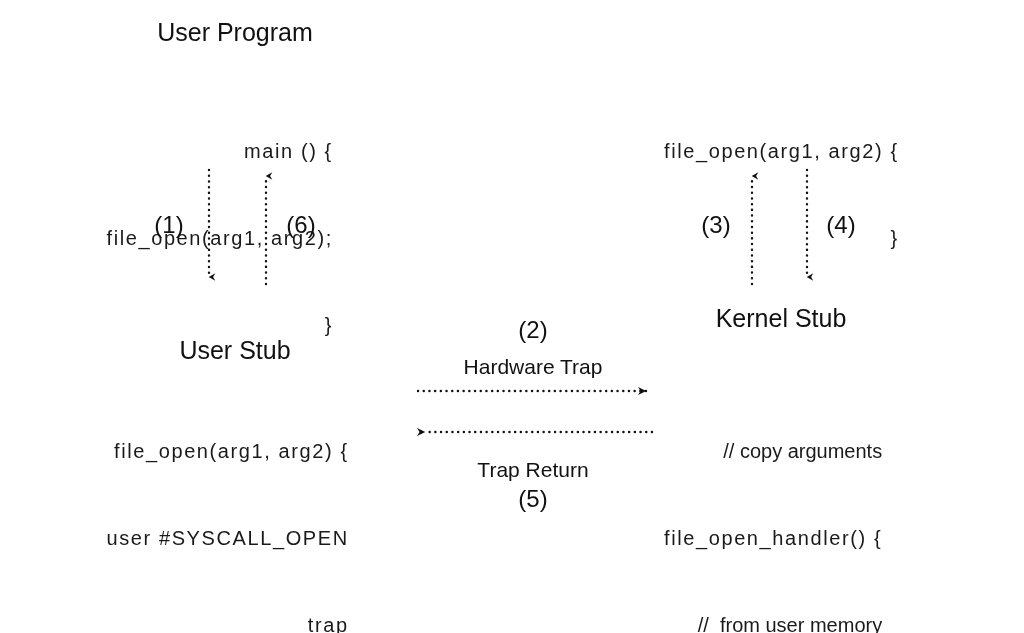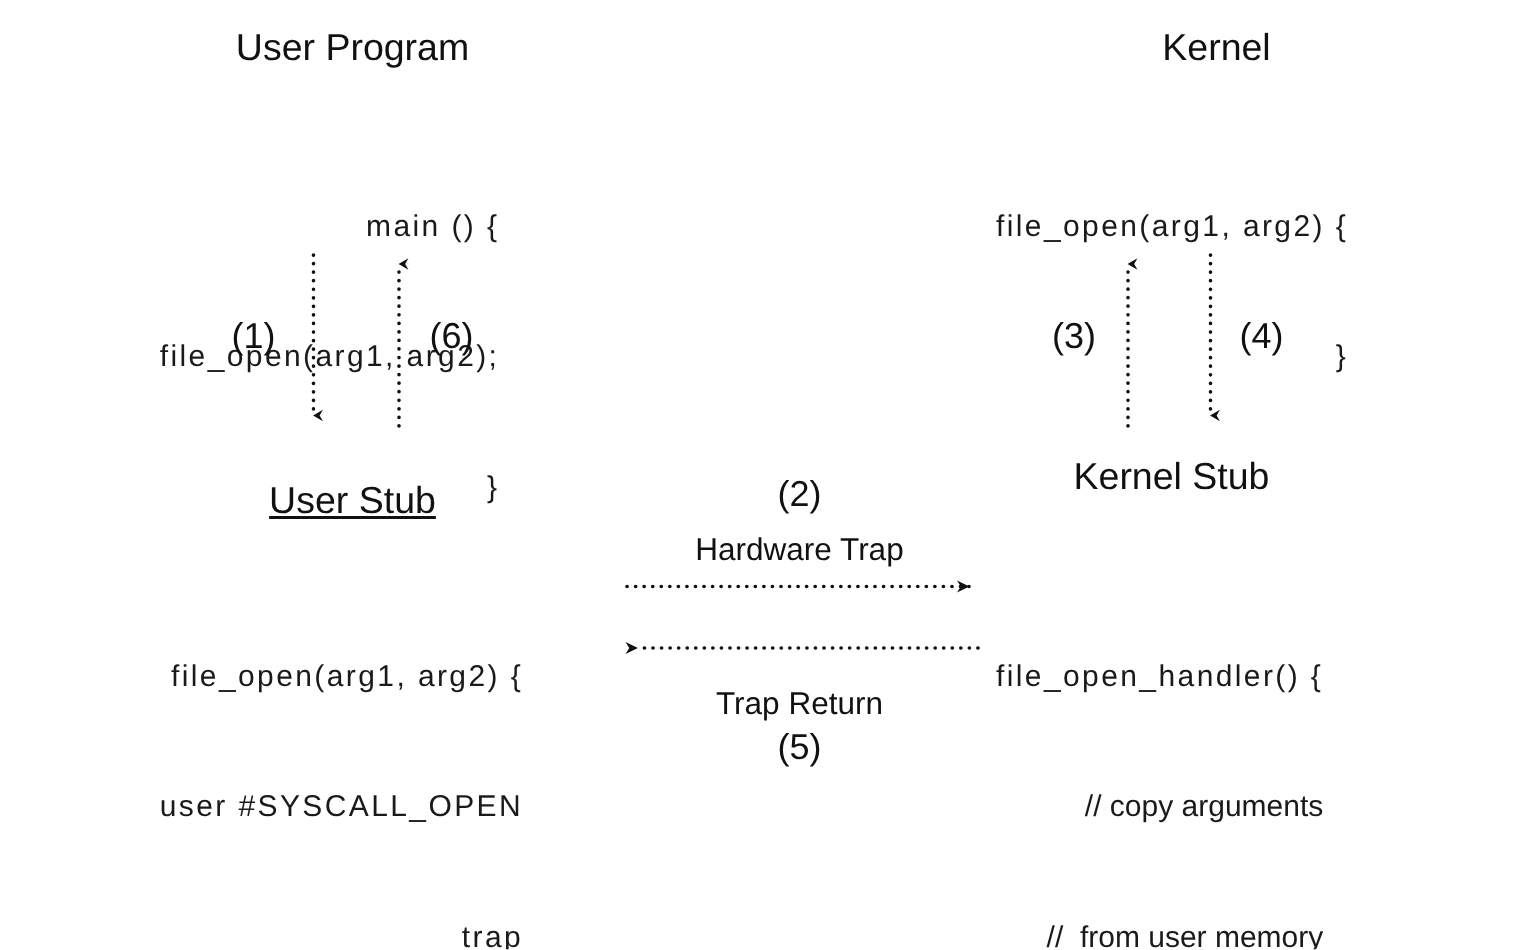--- a/index.html
+++ b/index.html
@@ -132,50 +132,49 @@
   </svg>
 
   <div class="heading" style="left:69px; top:18px; width:300px;">User Program</div>
 
   <div class="codeblock" style="left:69px; top:79px;">
     <span class="codeline src">main () {</span>
     <span class="codeline src">   file_open(arg1, arg2);</span>
     <span class="codeline src">}</span>
   </div>
 
-  <div class="heading" style="left:645px; top:18px; width:300px;">Kernel</div>
 
   <div class="codeblock" style="left:648px; top:79px;">
     <span class="codeline src">file_open(arg1, arg2) {</span>
     <span class="codeline src">}</span>
   </div>
 
   <div class="stepnum" style="left:128px; top:211px; width:50px;">(1)</div>
 
   <div class="stepnum" style="left:260px; top:211px; width:50px;">(6)</div>
 
   <div class="stepnum" style="left:675px; top:211px; width:50px;">(3)</div>
 
   <div class="stepnum" style="left:800px; top:211px; width:50px;">(4)</div>
 
-  <div class="heading" style="left:69px; top:320px; width:300px;text-decoration:underline;">User Stub</div>
+  <div class="heading" style="left:69px; top:336px; width:300px;">User Stub</div>
 
   <div class="codeblock" style="left:69px; top:379px;">
     <span class="codeline src">file_open(arg1, arg2) {</span>
     <span class="codeline src">   user #SYSCALL_OPEN</span>
     <span class="codeline src">   trap</span>
     
     
   </div>
 
   <div class="heading" style="left:645px; top:304px; width:240px;">Kernel Stub</div>
 
   <div class="codeblock" style="left:648px; top:379px;">
+    <span class="codeline cmt">    // copy arguments</span>
     <span class="codeline src">file_open_handler() {</span>
-    <span class="codeline cmt">    // copy arguments</span>
     <span class="codeline cmt">    //  from user memory</span>
     
     
     
     
     
     
   </div>
 
   <div class="stepnum" style="left:467px; top:316px; width:100px;">(2)</div>

